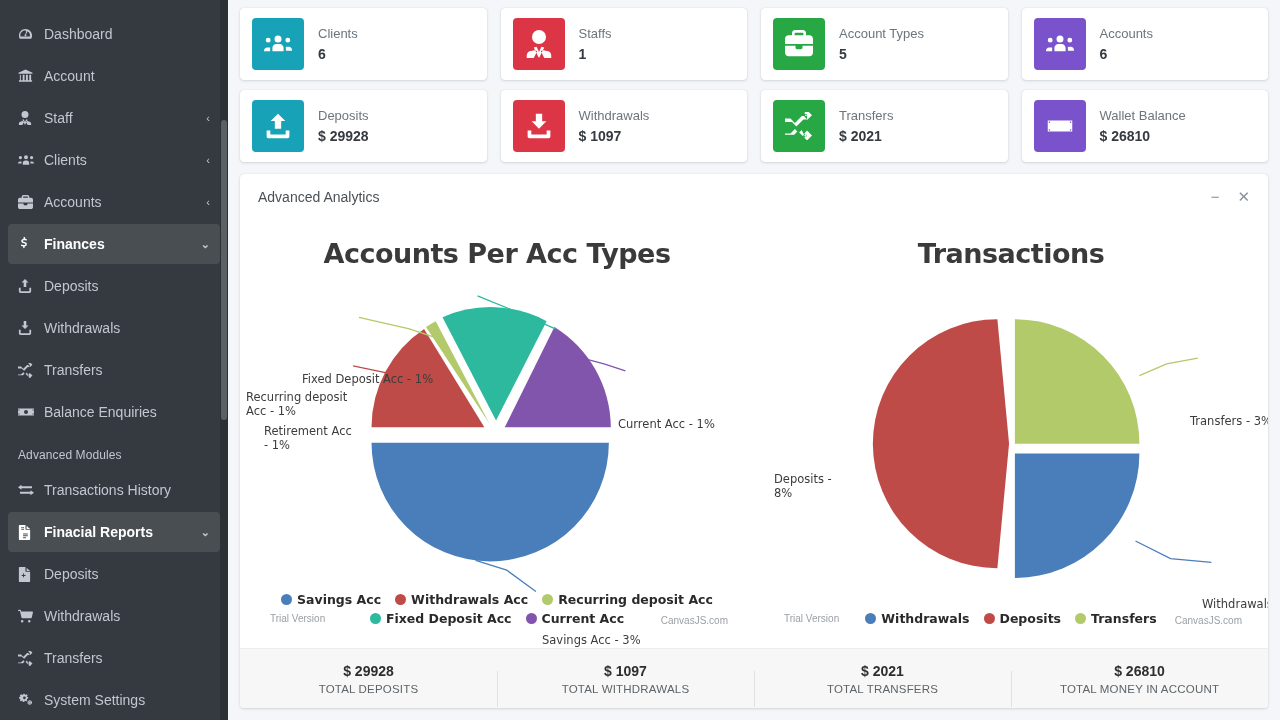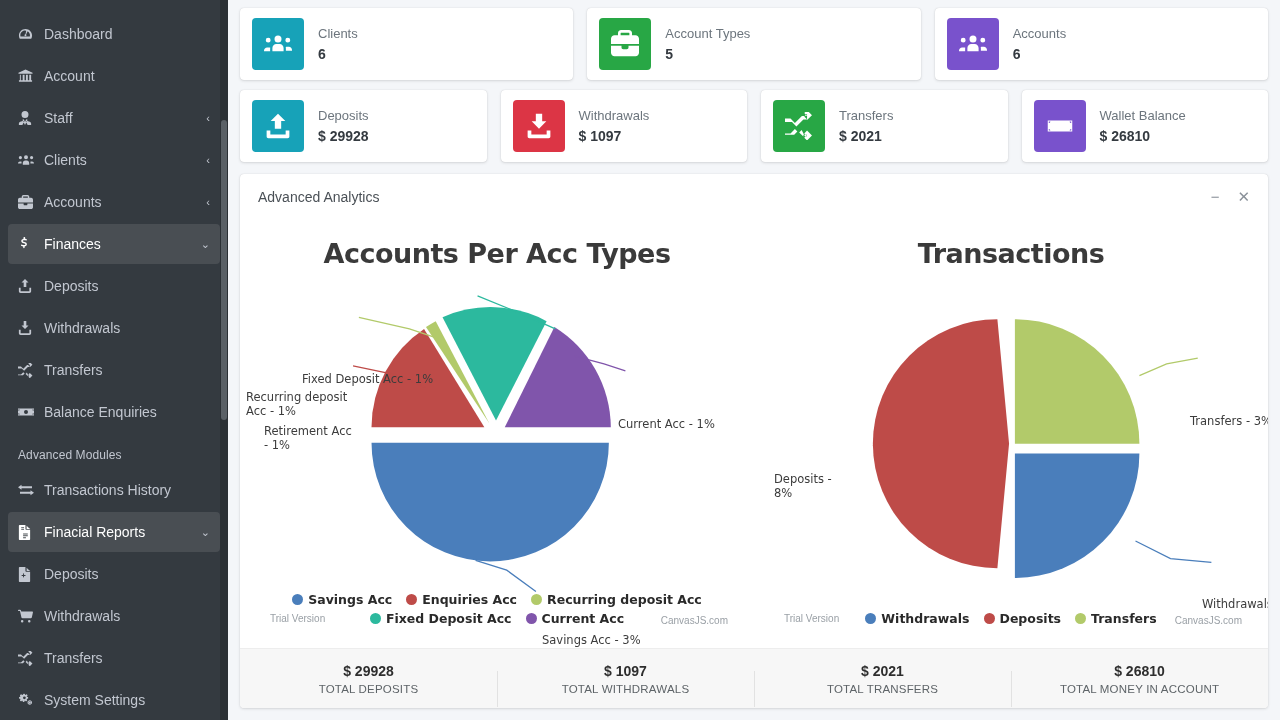--- a/index.html
+++ b/index.html
@@ -18,21 +18,21 @@
     padding-top: 14px;
     overflow: hidden; position: relative;
   }
   .nav-item {
     display: flex; align-items: center;
     height: 40px; margin: 0 8px 2px 8px;
     padding: 0 10px; border-radius: 4px;
     color: #C2C7D0; font-size: 14px; cursor: pointer;
     white-space: nowrap;
   }
-  .nav-item.active { background: #494E53; color: #FFFFFF; font-weight: normal; }
+  .nav-item.active { background: #494E53; color: #FFFFFF; font-weight: bold; }
   .nav-item .ico {
     width: 26px; flex: 0 0 26px;
     display: flex; align-items: center; justify-content: flex-start;
     color: #C2C7D0; font-size: 14px;
   }
   .nav-item.active .ico { color: #FFFFFF; }
   .nav-item .lbl { flex: 1 1 auto; }
   .nav-item .caret { font-size: 11px; color: #C2C7D0; margin-left: auto; }
   .nav-header {
     font-size: 12px; color: #C2C7D0;
@@ -327,20 +327,31 @@
           <svg viewBox="0 0 640 512">
               <path d="M96 224a56 56 0 1 0 0-112 56 56 0 0 0 0 112zm448 0a56 56 0 1 0 0-112 56 56 0 0 0 0 112zM320 224a80 80 0 1 0 0-160 80 80 0 0 0 0 160zM0 408c0-40 32-72 72-72h40c12 0 23 3 33 8-3 8-5 17-5 26v54H0v-16zm192 16v-78c0-50 40-90 90-90h76c50 0 90 40 90 90v78H192zm308-16v-54c0-9-2-18-5-26 10-5 21-8 33-8h40c40 0 72 32 72 72v16H500z"></path>
             </svg>
         </div>
         <div class="txt">
           <div class="t-label">Clients</div>
           <div class="t-value">6</div>
         </div>
       </div>
 
+      <div class="card">
+        <div class="box" style="background:#DC3545">
+          <svg viewBox="0 0 448 512">
+              <path d="M224 256A128 128 0 1 0 224 0a128 128 0 0 0 0 256zm-45 48L224 400l45-96 51 16-96 192-96-192 51-16zM80 384c-44 0-80 36-80 80v48h128l64-128-52-16-60 16zm288 0-60-16-52 16 64 128h128v-48c0-44-36-80-80-80z"></path>
+            </svg>
+        </div>
+        <div class="txt">
+          <div class="t-label">Staffs</div>
+          <div class="t-value">1</div>
+        </div>
+      </div>
 
       <div class="card">
         <div class="box" style="background:#28A745">
           <svg viewBox="0 0 512 512">
               <path d="M184 48h144c4 0 8 4 8 8v40H176V56c0-4 4-8 8-8zm-56 8v40H64C29 96 0 125 0 160v96h512v-96c0-35-29-64-64-64h-64V56c0-31-25-56-56-56H184c-31 0-56 25-56 56zM512 288H320v32c0 18-14 32-32 32h-64c-18 0-32-14-32-32v-32H0v128c0 35 29 64 64 64h384c35 0 64-29 64-64V288z"></path>
             </svg>
         </div>
         <div class="txt">
           <div class="t-label">Account Types</div>
           <div class="t-value">5</div>
@@ -453,21 +464,21 @@
           <div class="pie-label" style="left:378px; top:157px;">Current Acc - 1%</div>
           <div class="pie-label" style="left:302px; top:373px;">Savings Acc - 3%</div>
 
           <div class="legend">
             <span class="legend-item">
                 <i class="legend-dot" style="background:#4A7EBB"></i>
                 <span>Savings Acc</span>
               </span>
             <span class="legend-item">
                 <i class="legend-dot" style="background:#BE4B48"></i>
-                <span>Enquiries Acc</span>
+                <span>Withdrawals Acc</span>
               </span>
             <span class="legend-item">
                 <i class="legend-dot" style="background:#B2CA6A"></i>
                 <span>Recurring deposit Acc</span>
               </span>
             <span class="legend-item">
                 <i class="legend-dot" style="background:#2CB99E"></i>
                 <span>Fixed Deposit Acc</span>
               </span>
             <span class="legend-item">

